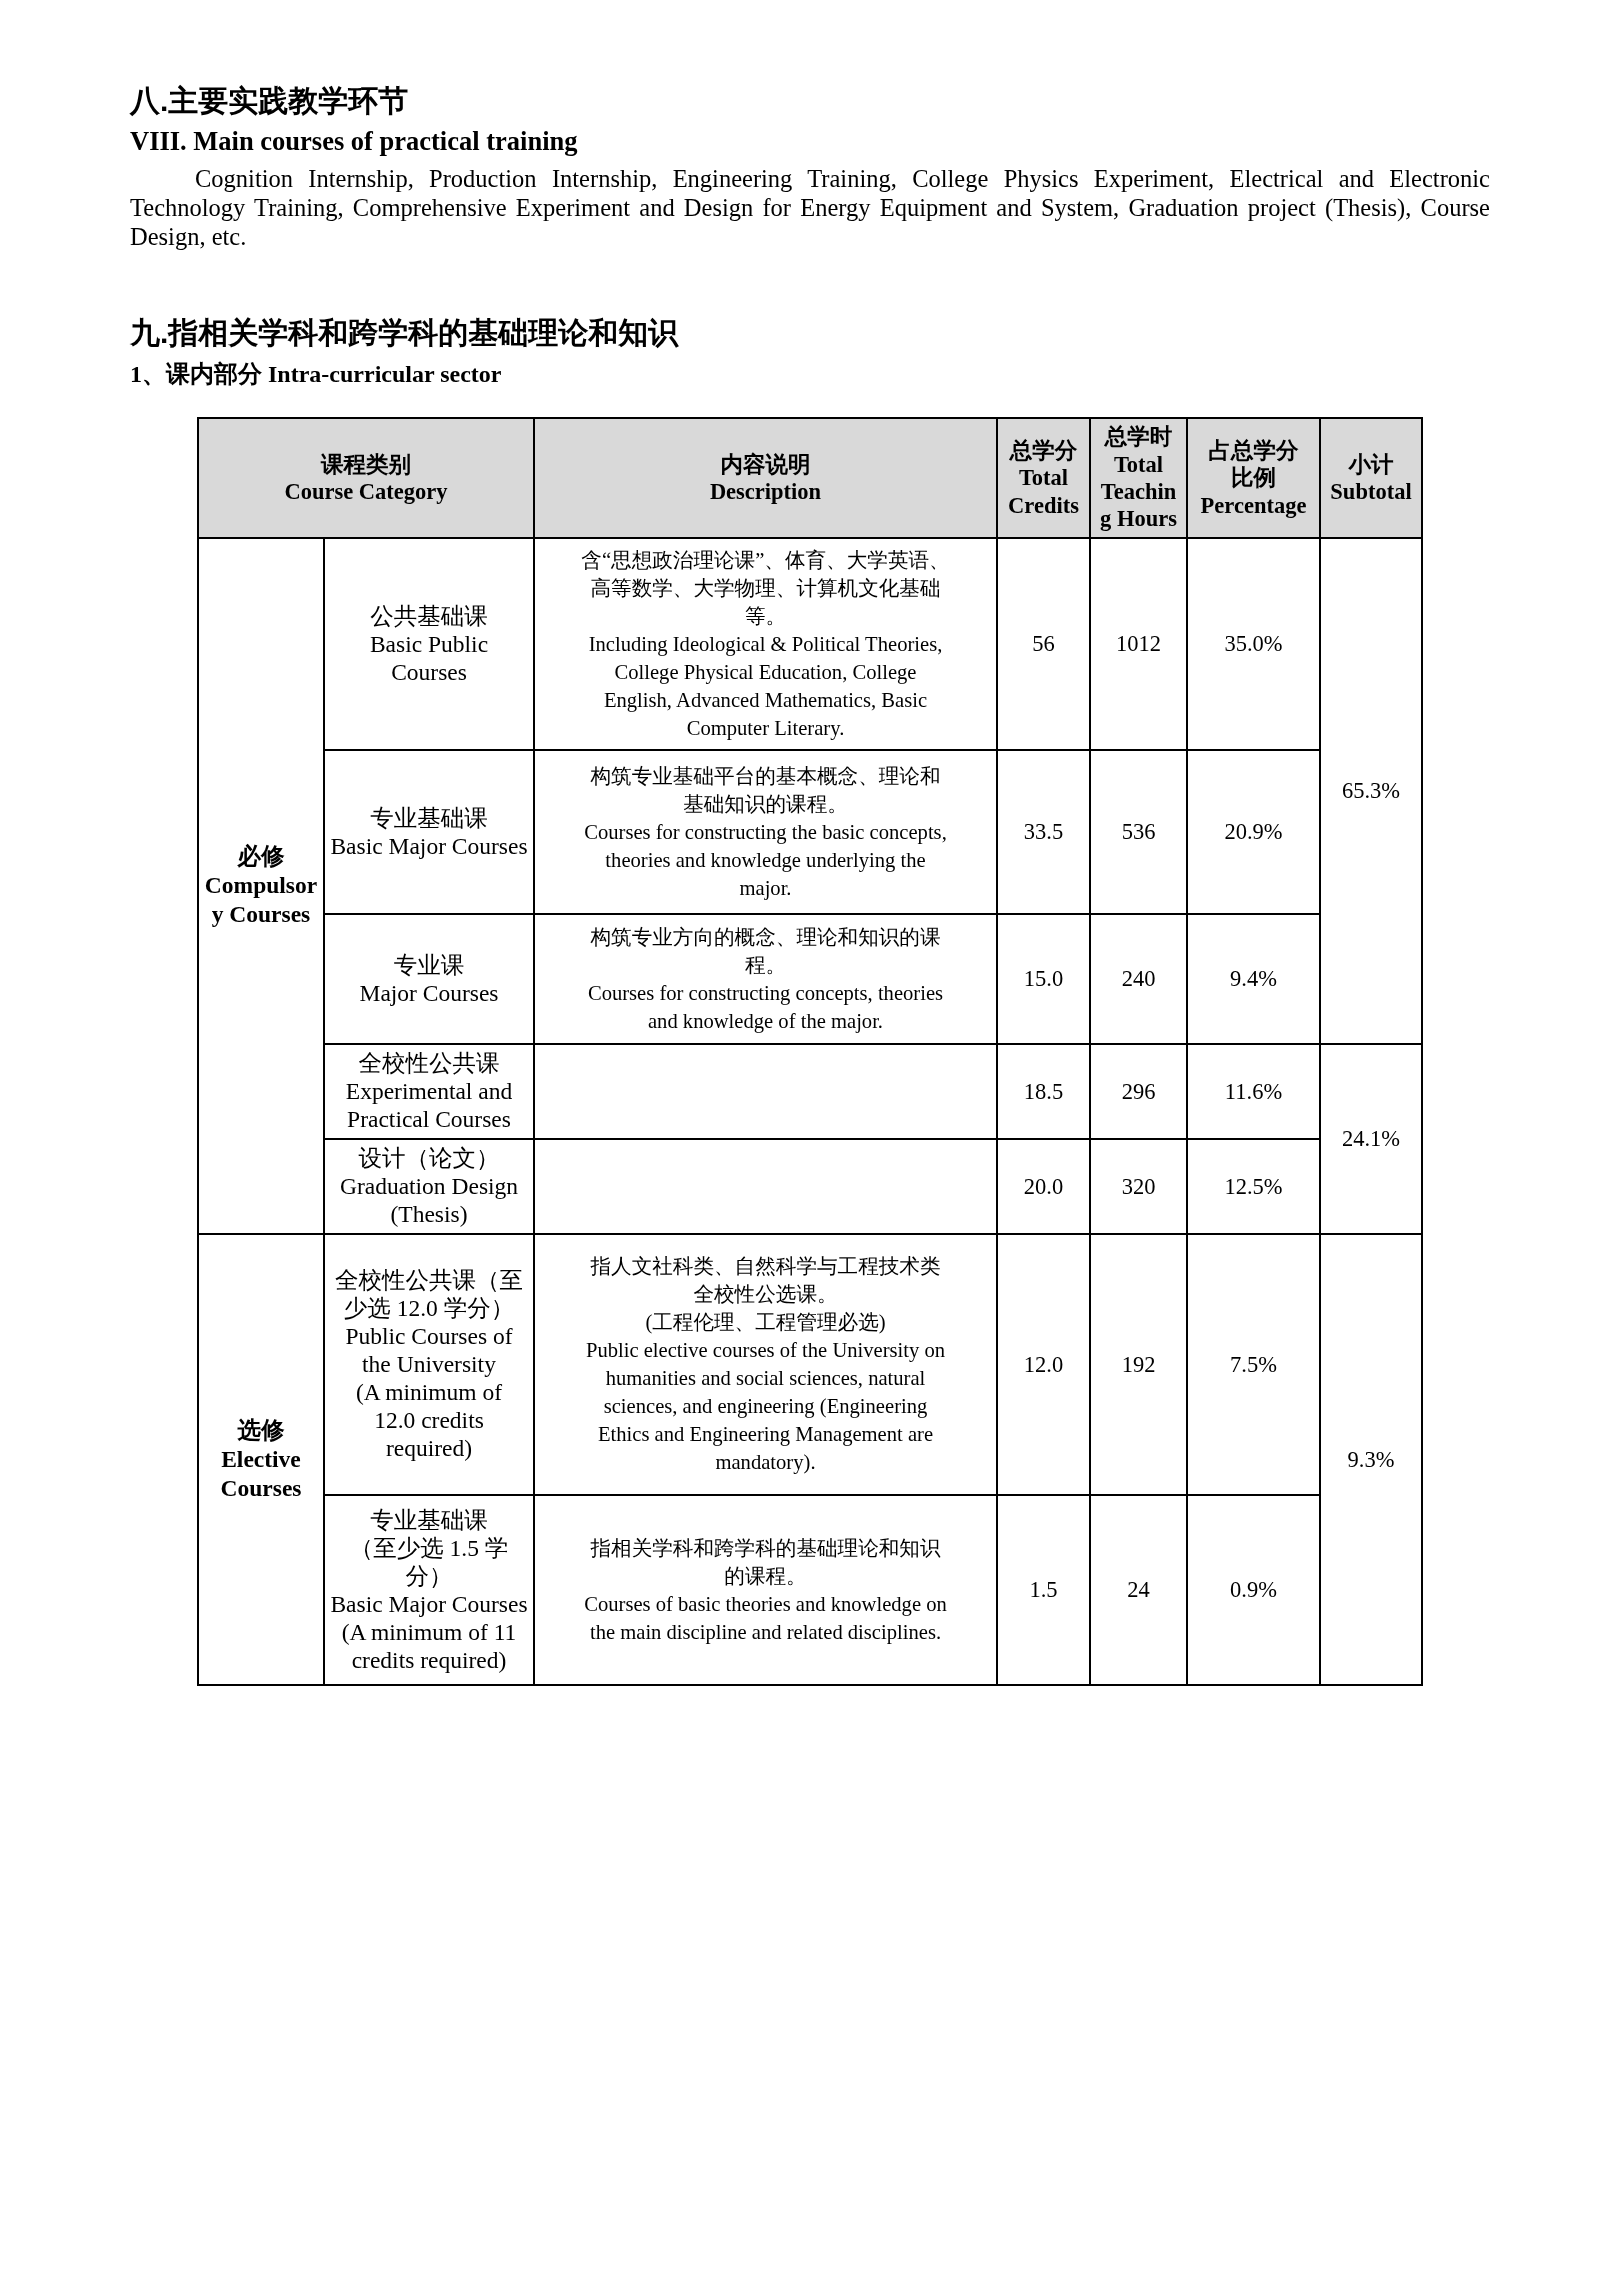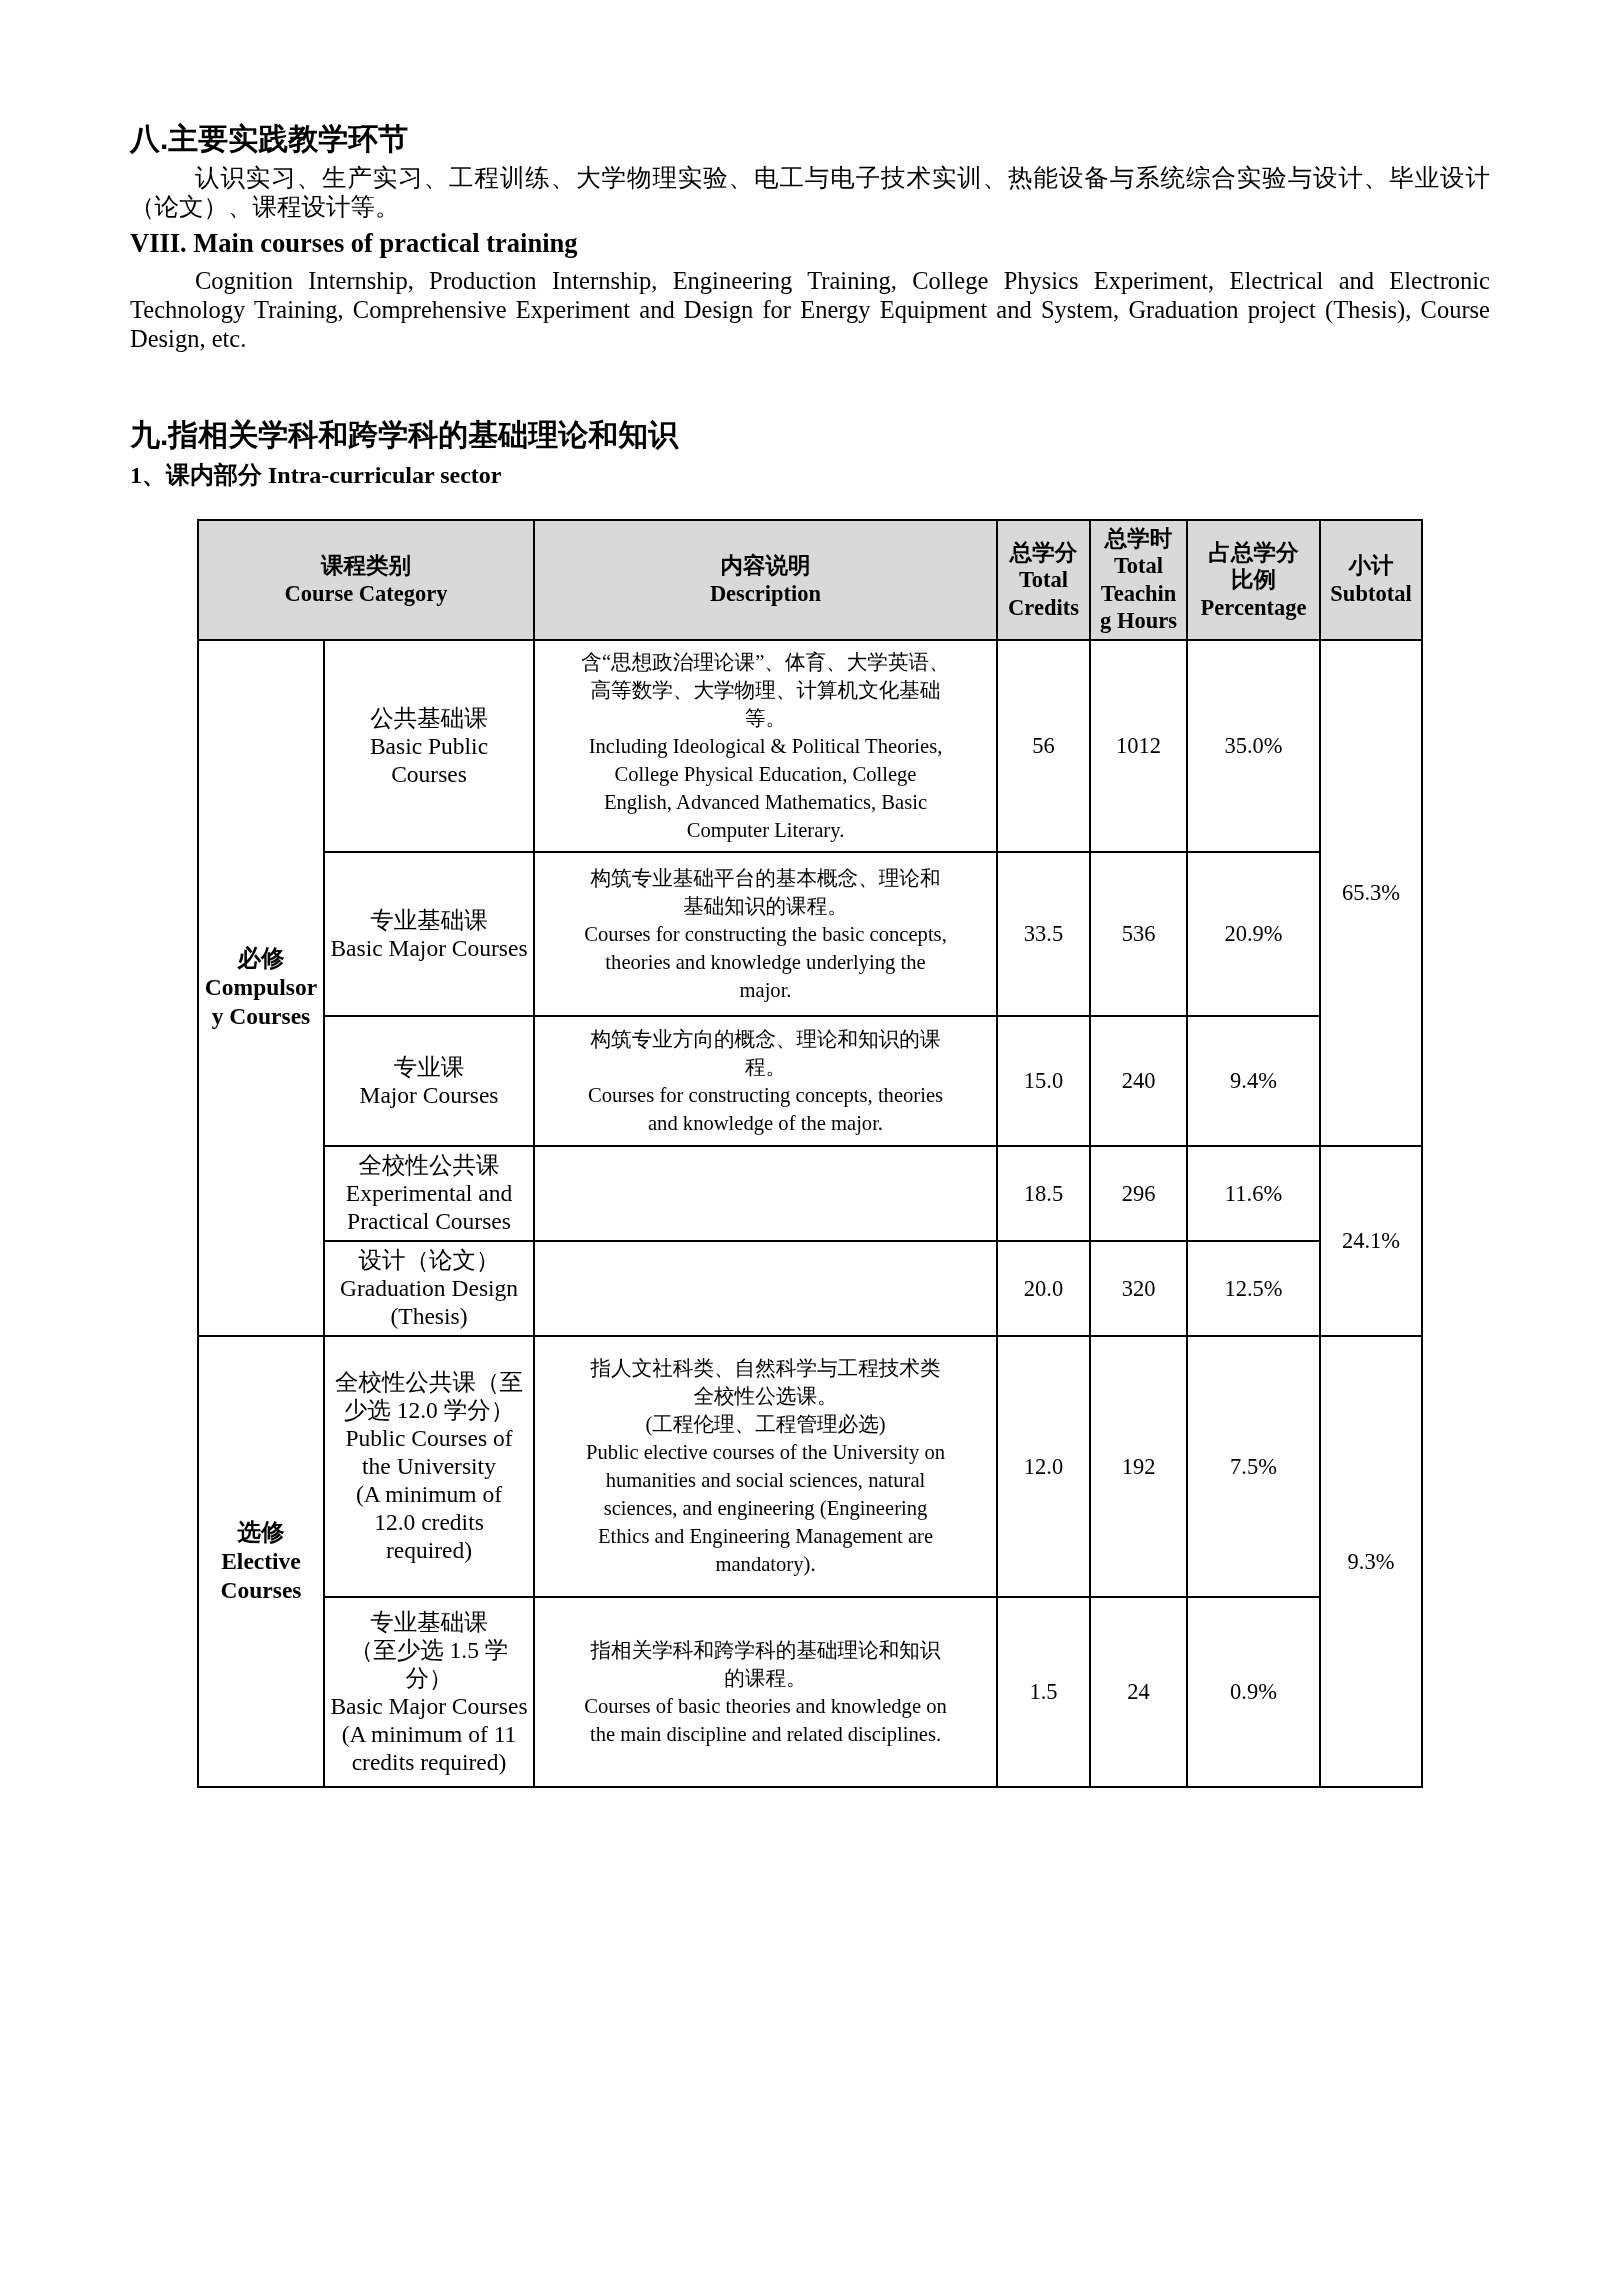--- a/index.html
+++ b/index.html
@@ -2,21 +2,21 @@
 <html><head>
 <meta charset="utf-8">
 <style>
   html, body { margin: 0; padding: 0; background: #ffffff; }
   body {
     width: 1620px; height: 2293px;
     font-family: "Liberation Serif", "DejaVu Serif", serif;
     color: #000;
     position: relative;
   }
-  .content { padding: 120px 130px 0 130px; }
+  .content { padding: 82px 130px 0 130px; }
 
   .h-zh {
     font-family: "Liberation Sans", "DejaVu Sans", sans-serif;
     font-weight: bold;
     font-size: 30px; line-height: 37px;
     margin: 0;
   }
   .para {
     font-size: 24.5px; line-height: 29px;
     text-align: justify;
@@ -68,21 +68,20 @@
   tr.r5  { height: 95px;  }
   tr.r6  { height: 261px; }
   tr.r7  { height: 190px; }
 </style>
 </head>
 <body>
 
 <div class="content">
 
   <h2 class="h-zh">八.主要实践教学环节</h2>
-  <p class="para">认识实习、生产实习、工程训练、大学物理实验、电工与电子技术实训、热能设备与系统综合实验与设计、毕业设计（论文）、课程设计等。</p>
   <h3 class="h-en">VIII. Main courses of practical training</h3>
   <p class="para">Cognition Internship, Production Internship, Engineering Training, College Physics Experiment, Electrical and Electronic Technology Training, Comprehensive Experiment and Design for Energy Equipment and System, Graduation project (Thesis), Course Design, etc.</p>
 
   <h2 class="h-zh sec9">九.指相关学科和跨学科的基础理论和知识</h2>
   <p class="sub-h">1、课内部分  Intra-curricular sector</p>
 
   <table class="cur">
     <colgroup>
       <col style="width:126px">
       <col style="width:210px">

